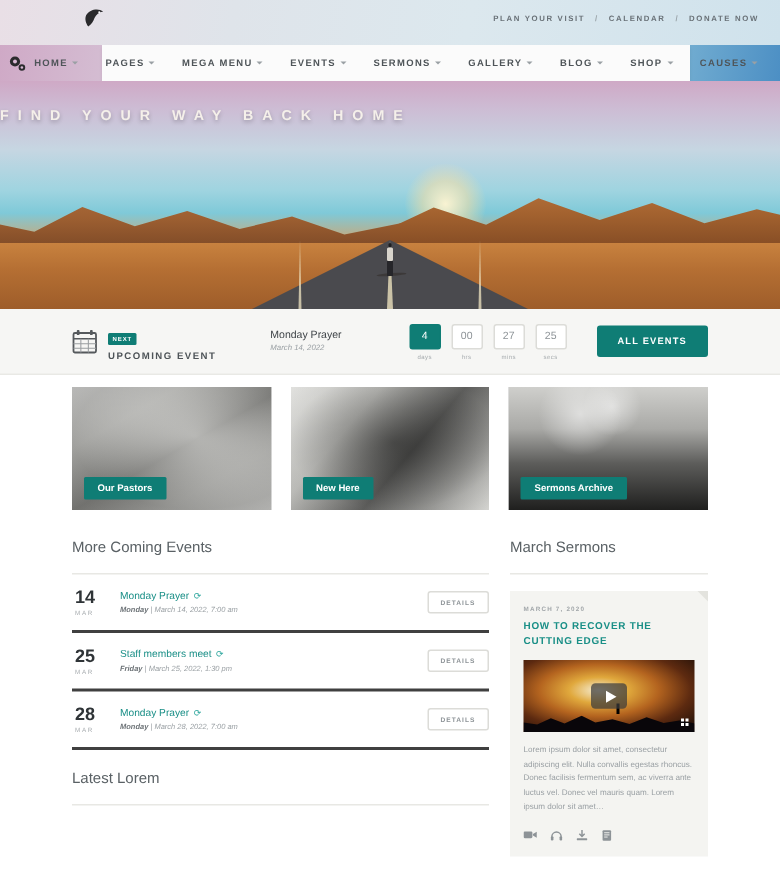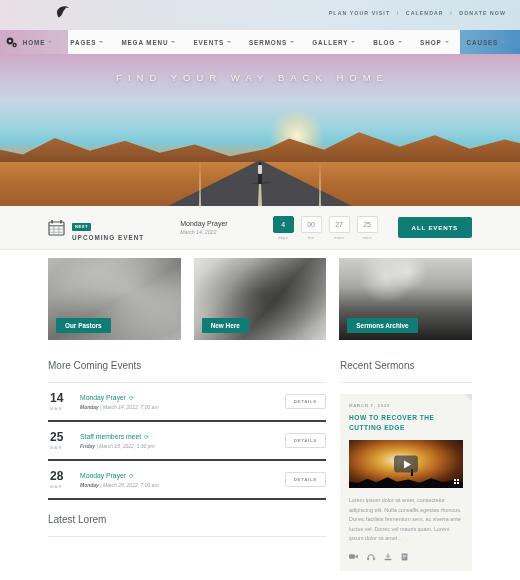--- a/index.html
+++ b/index.html
@@ -73,22 +73,22 @@
   .road-edge { position:absolute; bottom:0; width:0; height:0;
      border-bottom:46px solid rgba(240,230,195,.75); }
   .road-edge.l { left:50%; transform:translateX(-50%) translateX(-60px); border-left:1.6px solid transparent; border-right:1.6px solid transparent; }
   .road-edge.r { left:50%; transform:translateX(-50%) translateX(60px); border-left:1.6px solid transparent; border-right:1.6px solid transparent; }
   .walker { position:absolute; bottom:22px; left:50%; transform:translateX(-50%); width:6px; height:22px; }
   .walker .head { position:absolute; left:1.6px; top:0; width:2.8px; height:2.8px; border-radius:50%; background:#1e1e20; }
   .walker .body { position:absolute; left:1.2px; top:3px; width:3.6px; height:9px; background:#d8d4cc; border-radius:1px; }
   .walker .legs { position:absolute; left:1.4px; top:11.5px; width:3.2px; height:10px; background:#26262a; }
   .walker .shadow { position:absolute; left:-6px; top:20px; width:20px; height:2px; background:rgba(30,20,10,.3); border-radius:50%; transform:rotate(-4deg); }
   .hero-title {
-    position:absolute; left:0; right:15px; top:18px; text-align:center;
-    font-size:9.5px; letter-spacing:6px; color:#f5f0ea; font-weight:400;
+    position:absolute; left:0; right:15px; top:18px; text-align:left;
+    font-size:9.5px; letter-spacing:6px; color:#f5f0ea; font-weight:700;
     text-shadow:0 1px 3px rgba(0,0,0,.25);
   }
 
   
   .eventbar { position:relative; height:44px; background:#f6f6f4; border-bottom:1px solid #e9e9e5; }
   .eb-inner { position:absolute; left:48px; right:48px; top:0; bottom:0; display:flex; align-items:center; }
   .cal-icon { width:17px; height:17px; position:relative; flex:0 0 auto; }
   .eb-labels { margin-left:7px; }
   .badge-next { display:inline-block; background:#0f7d75; color:#fff; font-size:4px; font-weight:700; letter-spacing:0.6px; padding:1.5px 3px; border-radius:1px; }
   .eb-upcoming { font-size:6.4px; font-weight:700; letter-spacing:1px; color:#4e5458; margin-top:2px; }
@@ -355,21 +355,21 @@
     <div class="sec-title">Latest Lorem</div>
     <div class="sec-rule"></div>
 
     <div class="news-row">
       
       
     </div>
   </div>
 
   <div class="col-right">
-    <div class="sec-title">Recent Sermons</div>
+    <div class="sec-title">March Sermons</div>
     <div class="sec-rule"></div>
 
     <div class="sermon-card">
       <div class="sermon-date">MARCH 7, 2020</div>
       <div class="sermon-title">
         <div>HOW TO RECOVER THE</div>
         <div>CUTTING EDGE</div>
       </div>
       <div class="video">
         <div class="vsil"></div>

